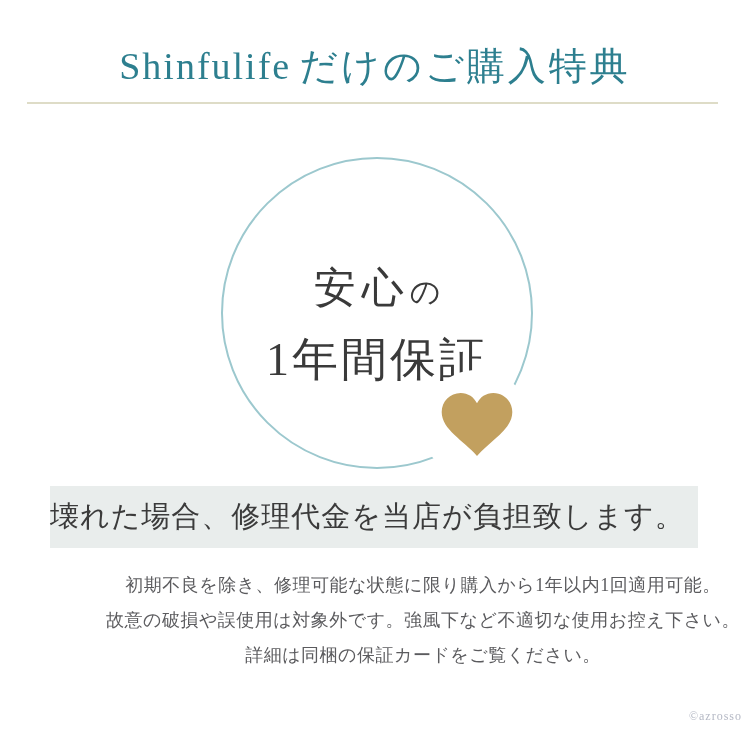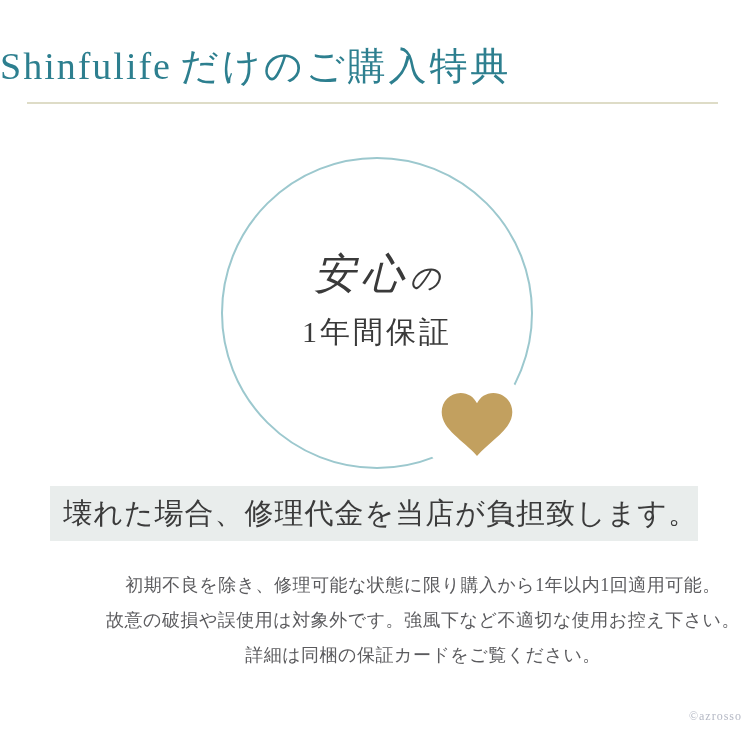--- a/index.html
+++ b/index.html
@@ -12,21 +12,21 @@
     font-family: "Liberation Serif", "DejaVu Serif", serif;
   }
 
   
   .title {
     position: absolute;
     top: 44px;
     left: 0;
     width: 750px;
     margin: 0;
-    text-align: left;
+    text-align: center;
     font-size: 38px;
     font-weight: normal;
     color: #2d7f8f;
     letter-spacing: 2px;
     line-height: 44px;
     white-space: nowrap;
   }
   .title .suffix { margin-left: 8px; letter-spacing: 3px; }
 
   
@@ -53,28 +53,27 @@
   .circle-text {
     position: absolute;
     top: 91px;
     left: 0;
     right: 0;
     text-align: center;
     color: #3a3a3a;
   }
   .circle-line1 {
     font-size: 42px;
-    line-height: 48px;
+    line-height: 76px;
     letter-spacing: 6px;
     white-space: nowrap;
-    font-style: italic;
   }
   .circle-line1 .particle { font-size: 30px; letter-spacing: 0; }
   .circle-line2 {
-    font-size: 30px;
+    font-size: 46px;
     line-height: 60px;
     letter-spacing: 3px;
     white-space: nowrap;
   }
 
   
   .heart-halo {
     position: absolute;
     left: 422px;
     top: 370px;
@@ -91,25 +90,25 @@
     height: 64px;
   }
   .heart path { fill: #c2a05f; }
 
   
   .banner {
     position: absolute;
     left: 50px;
     top: 486px;
     width: 648px;
-    height: 55px;
+    height: 62px;
     background: #e9edec;
     display: flex;
     align-items: center;
-    justify-content: flex-end;
+    justify-content: flex-start;
     font-size: 29px;
     color: #3b3b3b;
     letter-spacing: 1px;
     white-space: nowrap;
   }
 
   
   .notes {
     position: absolute;
     top: 568px;

